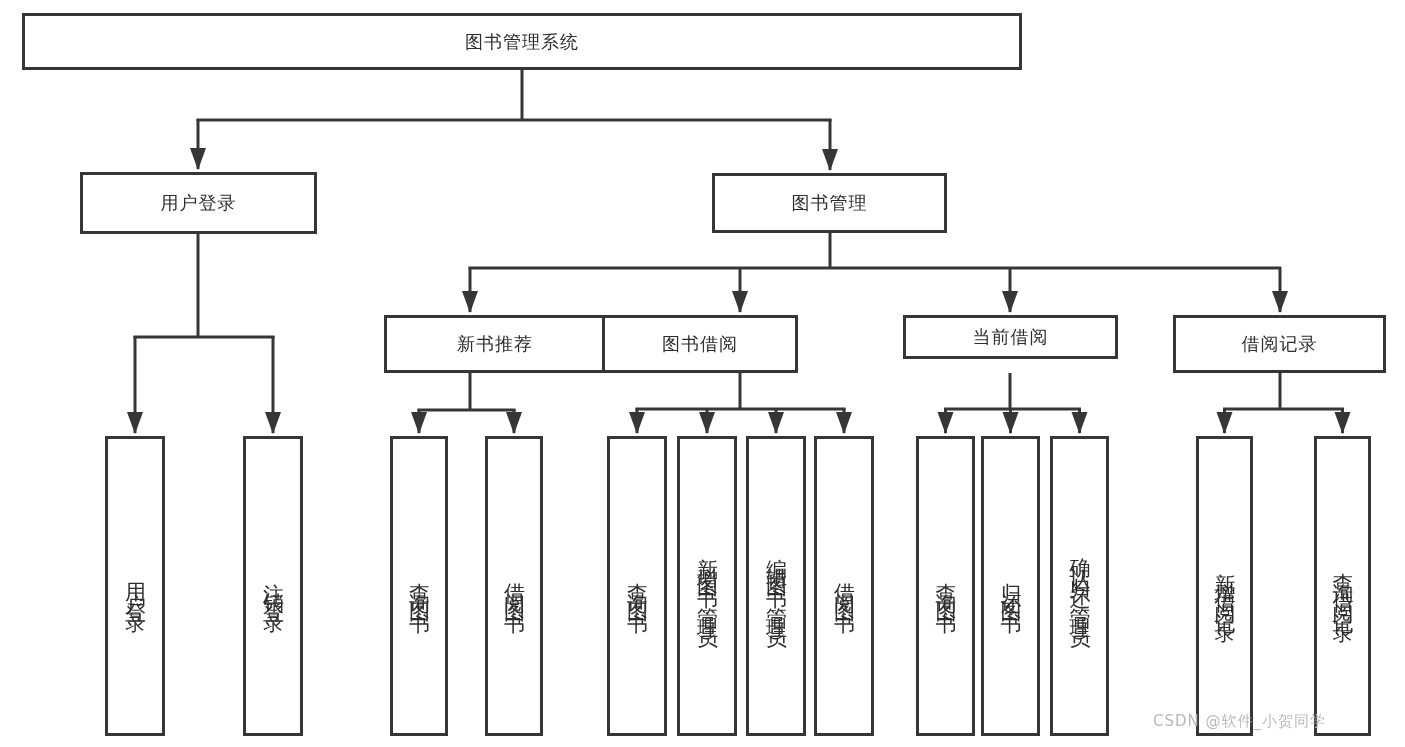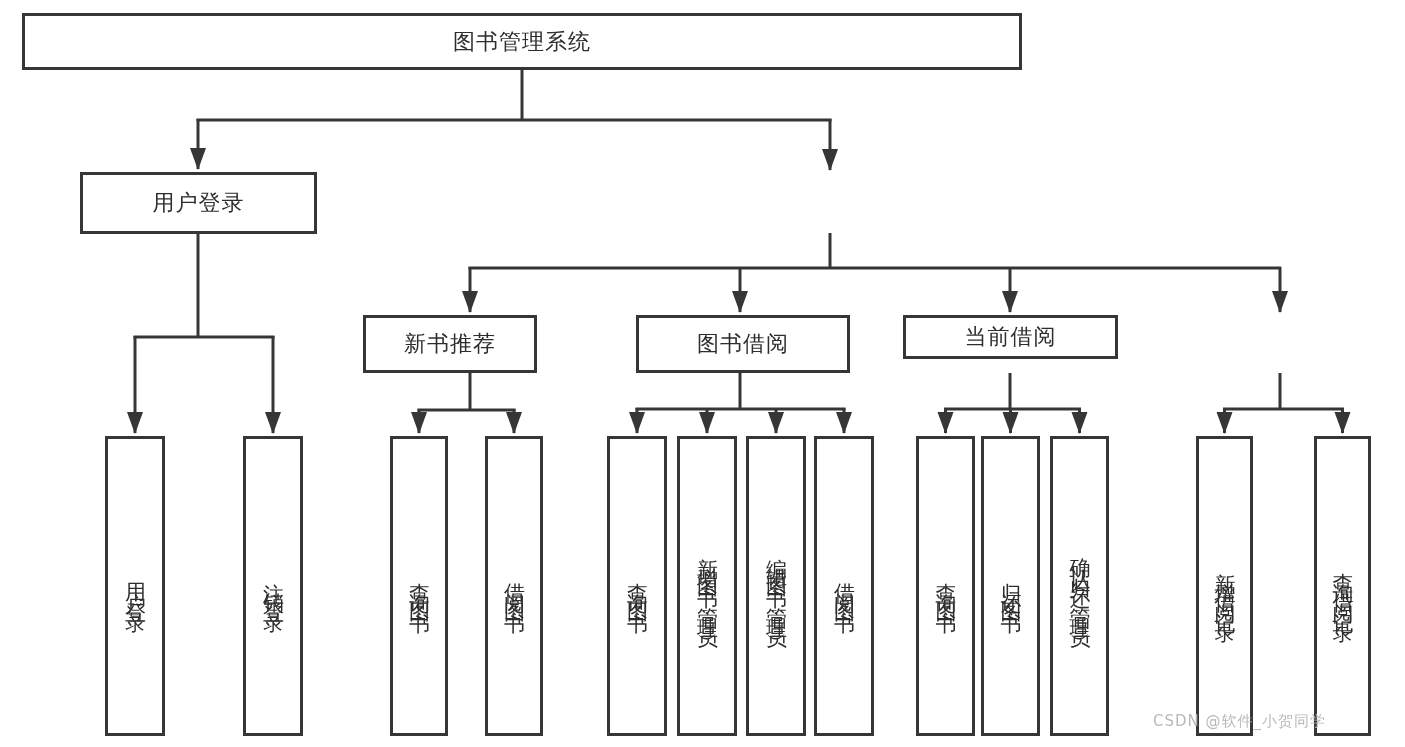--- a/index.html
+++ b/index.html
@@ -24,21 +24,21 @@
   .node {
     position: absolute;
     background: #ffffff;
     border: 3px solid #363636;
     display: flex;
     align-items: center;
     justify-content: center;
     z-index: 2;
   }
   .node .lbl {
-    font-size: 22px;
+    font-size: 18px;
     letter-spacing: 1px;
     color: #2d2d2d;
     white-space: nowrap;
   }
   .node.leaf .vlbl {
     writing-mode: vertical-rl;
     text-orientation: mixed;
     font-size: 21px;
     letter-spacing: 10px;
     color: #2d2d2d;
@@ -111,29 +111,35 @@
     </g>
   </svg>
 
   <div class="node" style="left:22px;top:13px;width:1000px;height:57px">
     <span class="lbl">图书管理系统</span>
   </div>
 
   <div class="node" style="left:80px;top:172px;width:237px;height:62px">
     <span class="lbl">用户登录</span>
   </div>
+  <div class="node" style="left:712px;top:173px;width:235px;height:60px">
+    <span class="lbl">图书管理</span>
+  </div>
 
-  <div class="node" style="left:363px;top:315px;width:174px;height:58px">
+  <div class="node" style="left:384px;top:315px;width:222px;height:58px">
     <span class="lbl">新书推荐</span>
   </div>
-  <div class="node" style="left:636px;top:315px;width:214px;height:58px">
+  <div class="node" style="left:602px;top:315px;width:196px;height:58px">
     <span class="lbl">图书借阅</span>
   </div>
   <div class="node" style="left:903px;top:315px;width:215px;height:44px">
     <span class="lbl">当前借阅</span>
+  </div>
+  <div class="node" style="left:1173px;top:315px;width:213px;height:58px">
+    <span class="lbl">借阅记录</span>
   </div>
 
   <div class="node leaf" style="left:105px;top:436px;width:60px;height:300px">
     <span class="vlbl">用户登录</span>
   </div>
   <div class="node leaf" style="left:243px;top:436px;width:60px;height:300px">
     <span class="vlbl">注销登录</span>
   </div>
 
   <div class="node leaf" style="left:390px;top:436px;width:58px;height:300px">

